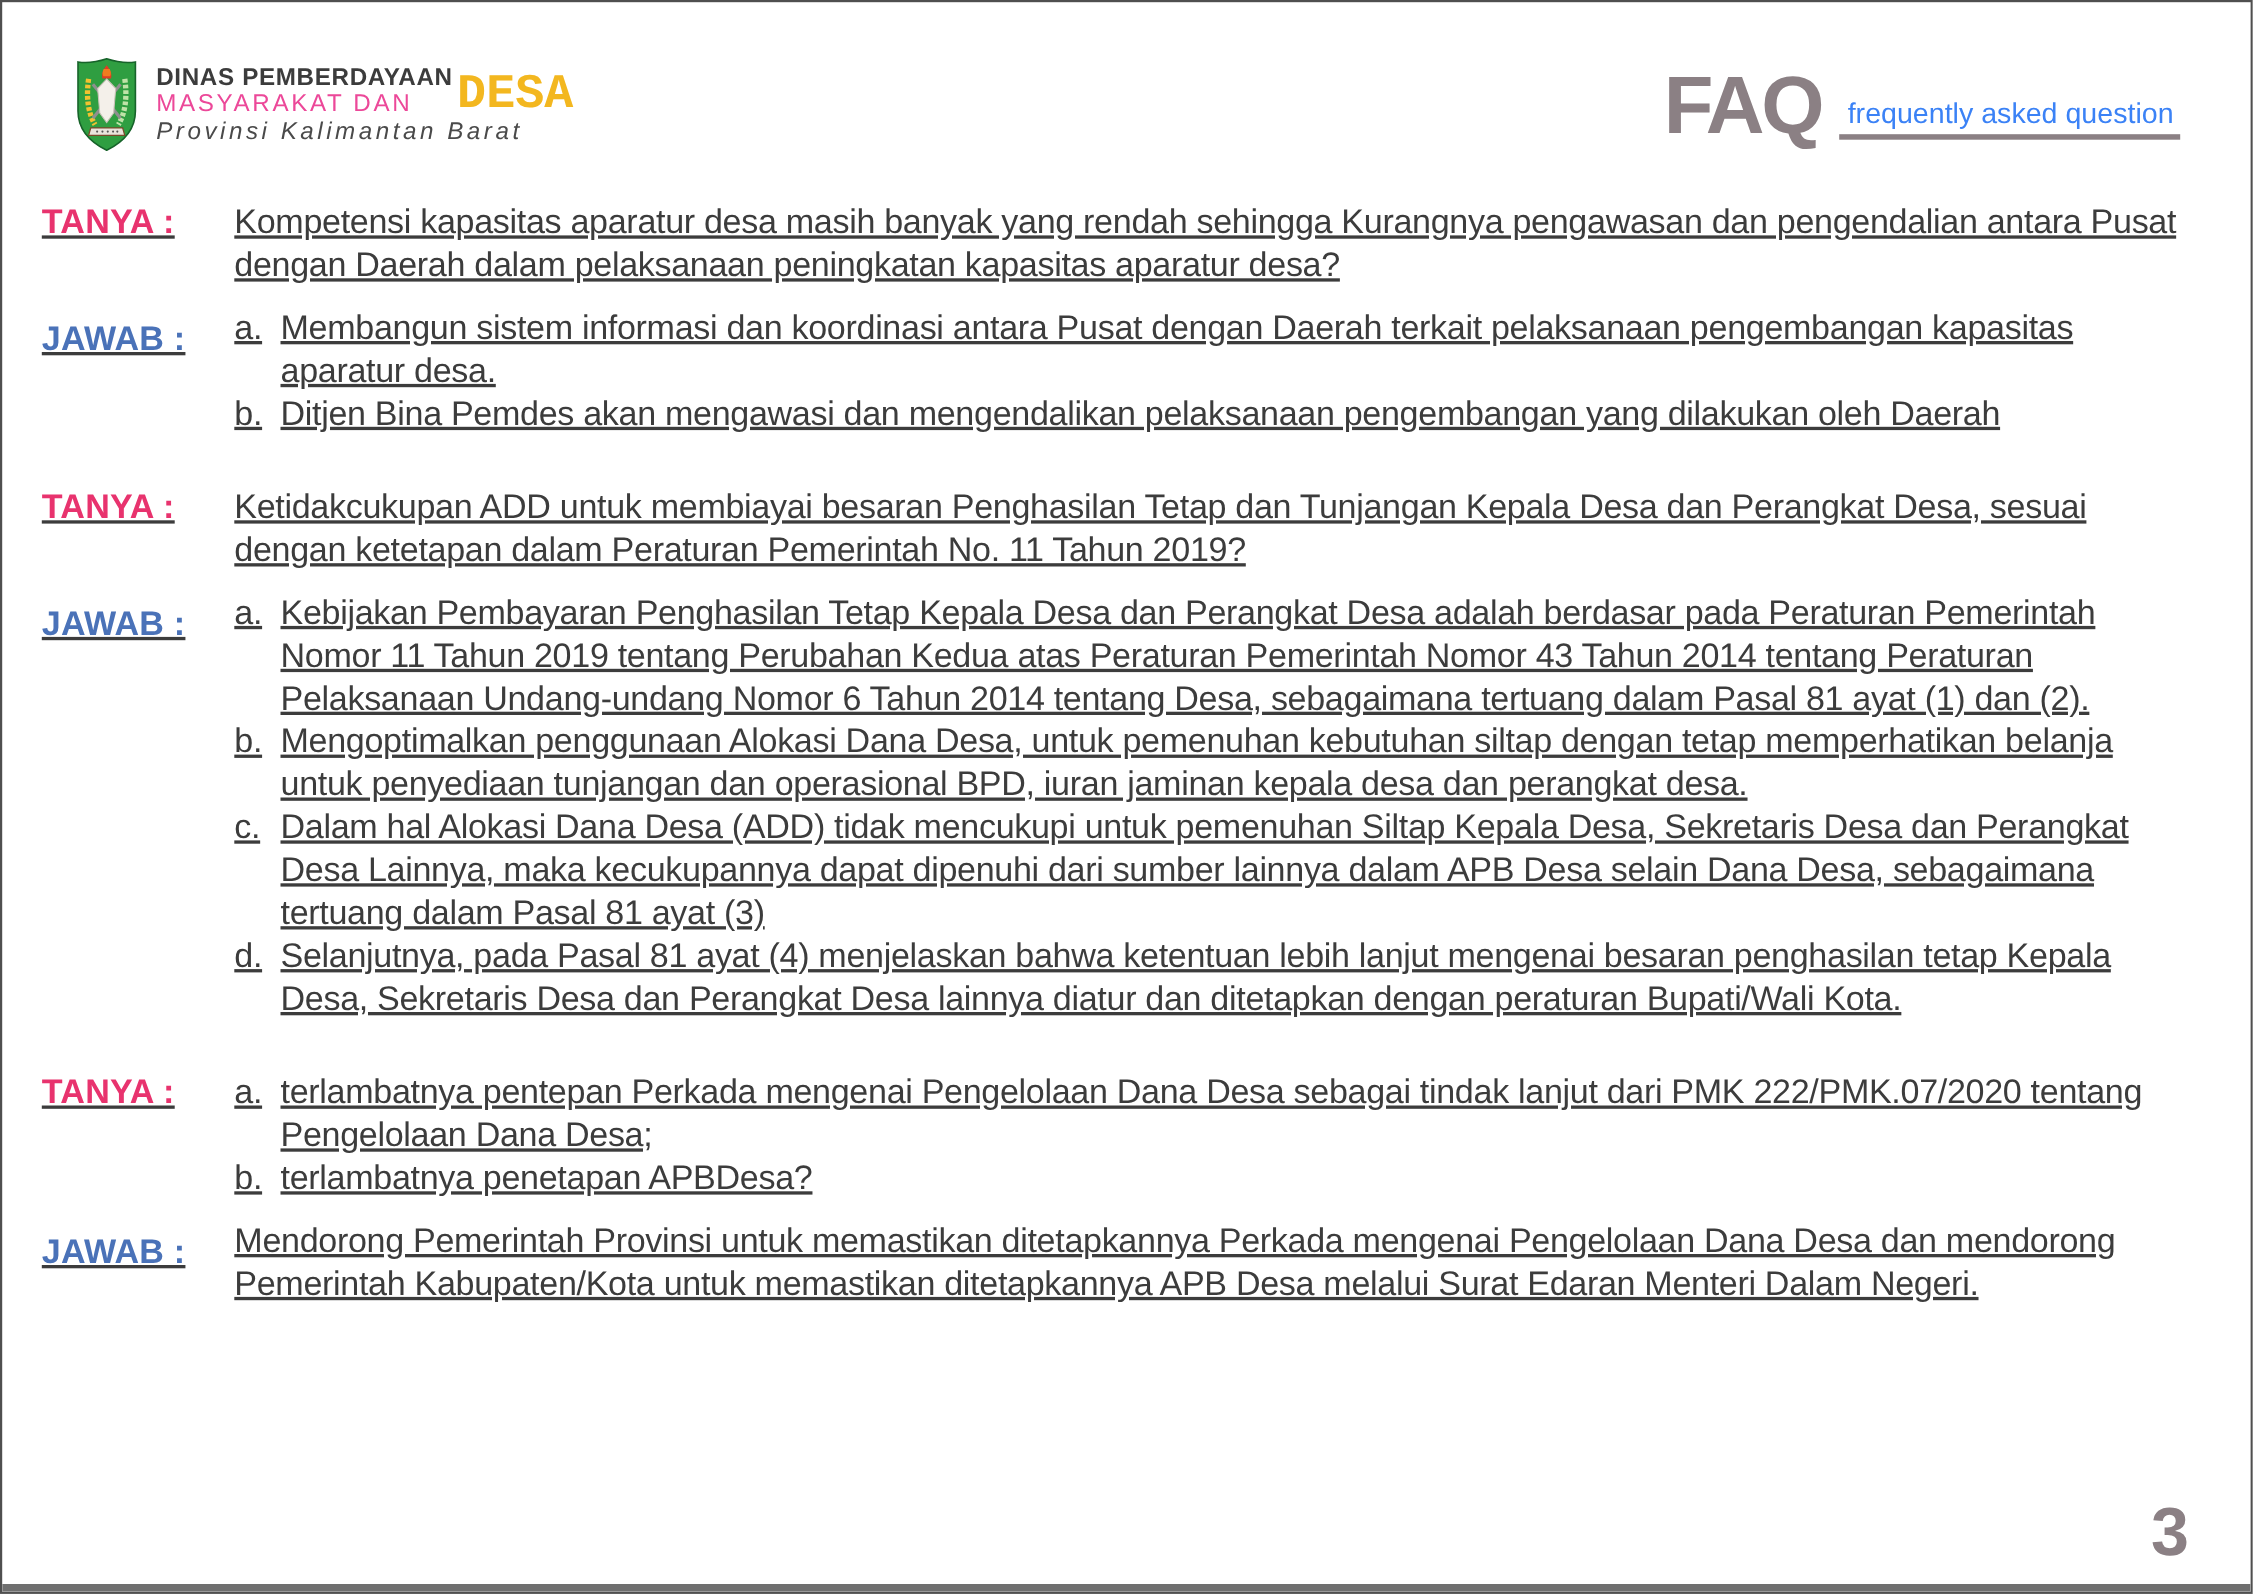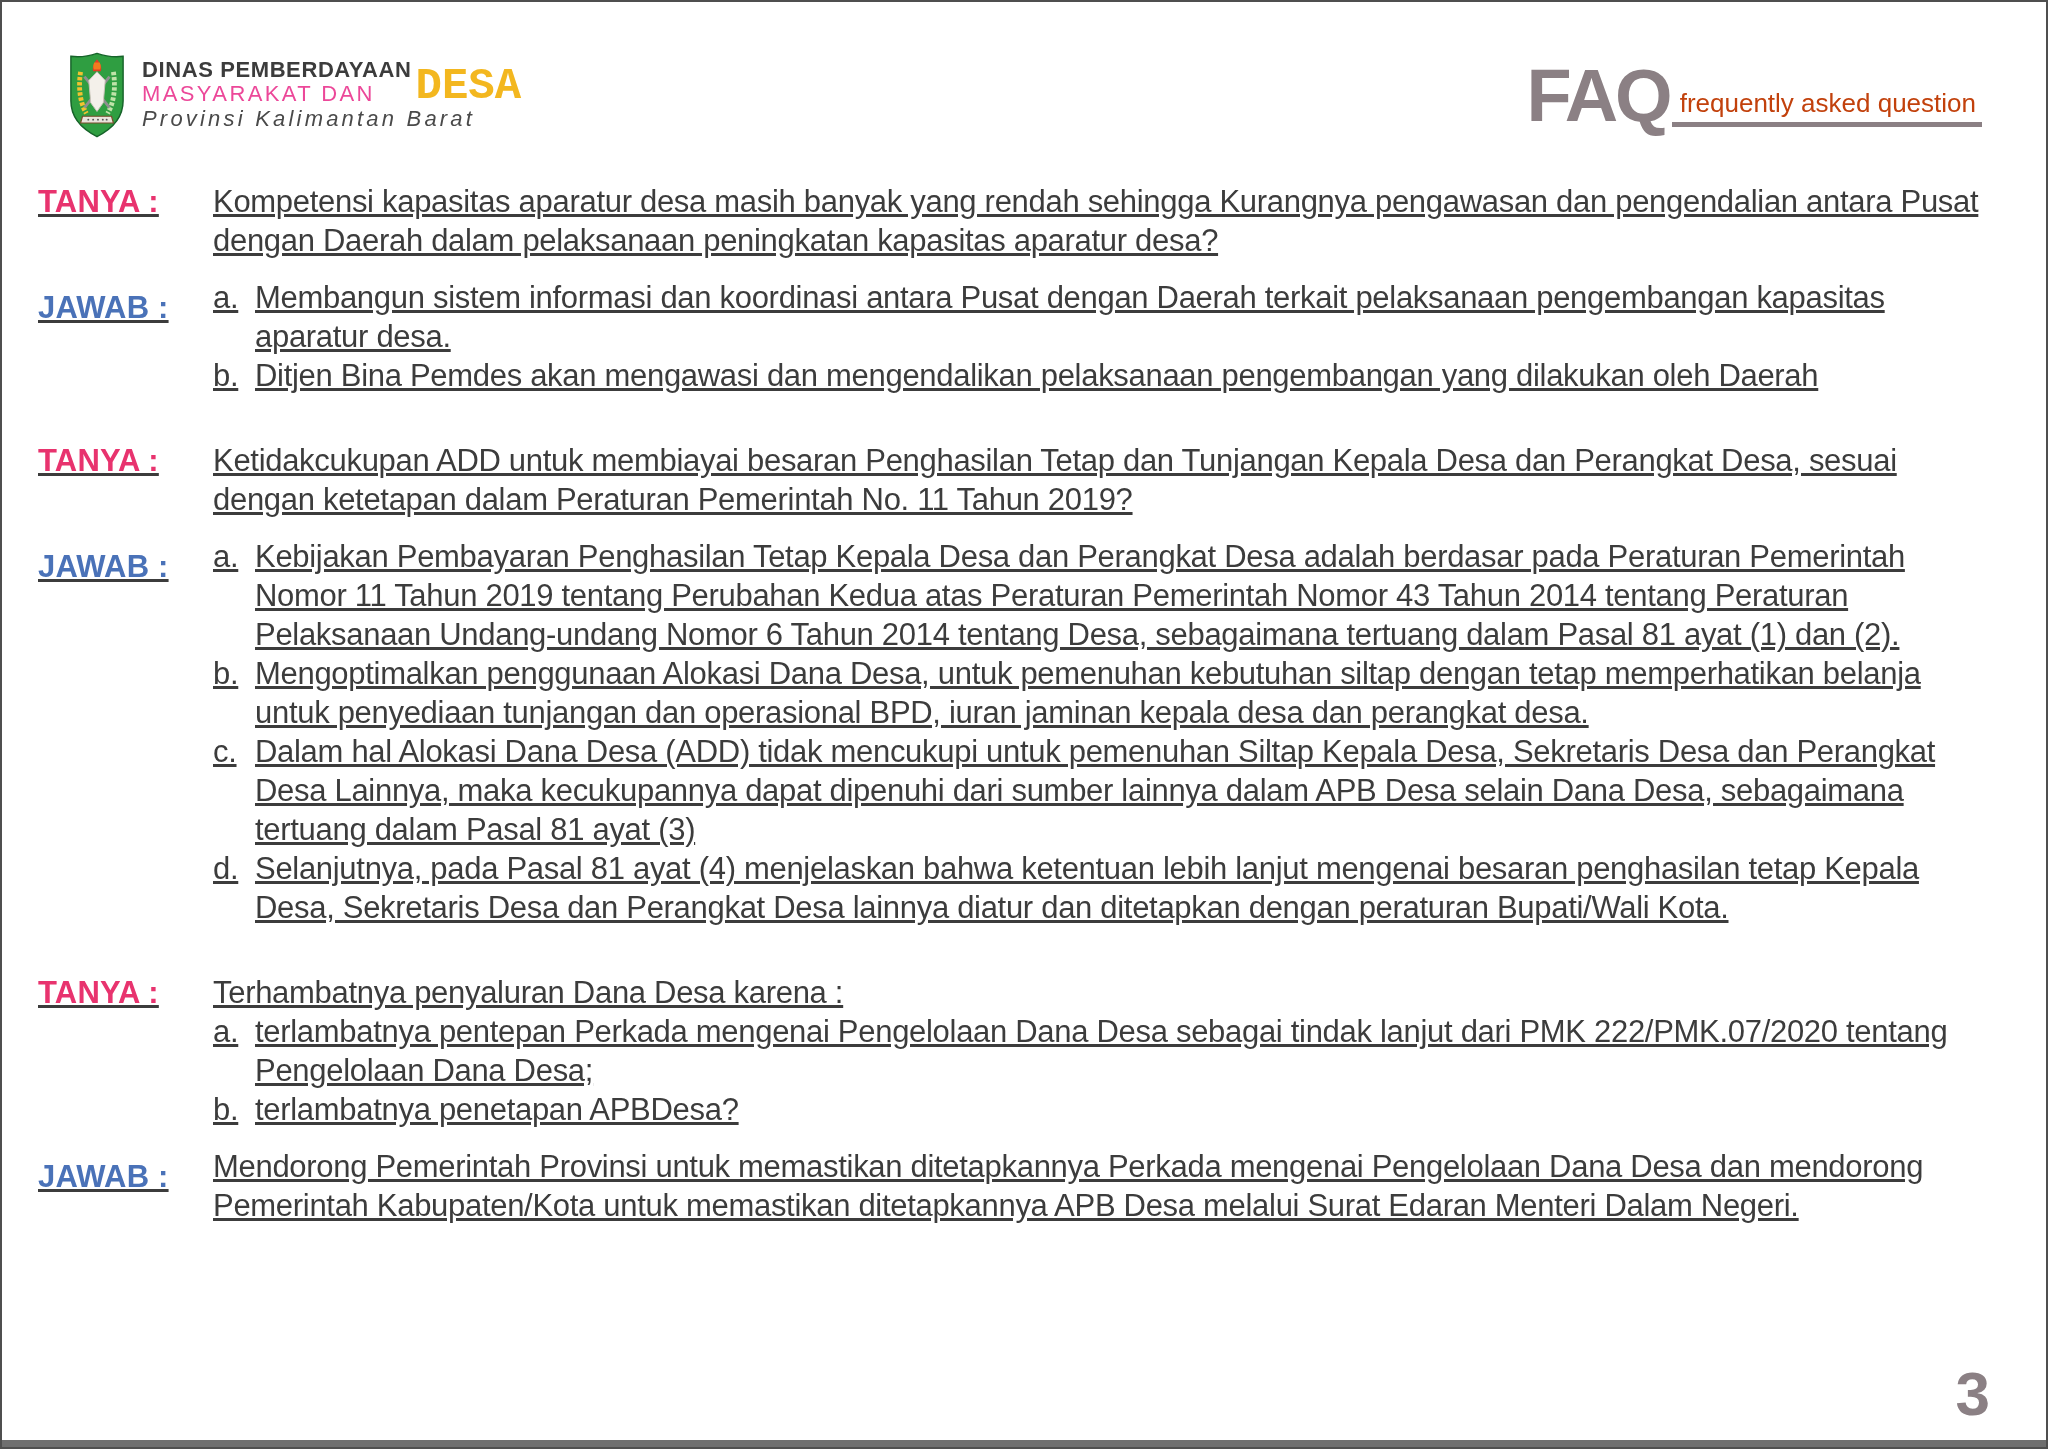--- a/index.html
+++ b/index.html
@@ -31,23 +31,23 @@
   .org-l1 { font-size:22px; font-weight:bold; line-height:24px; letter-spacing:0.6px; color:#3c3c3c; }
   .org-l2 { font-size:22px; font-weight:normal; line-height:24px; letter-spacing:2.4px; color:#ec4899; }
   .org-accent { font-size:44px; font-weight:bold; line-height:40px; color:#f3b71f; letter-spacing:0px;font-family:Liberation Mono, monospace; }
   .org-l3 { font-size:22px; line-height:26px; letter-spacing:3.2px; color:#4a4a4a;font-style:italic; }
   .faq-block { display:flex; align-items:flex-end; padding-top:14px; }
   .faq-title {
     font-size:74px; font-weight:bold; color:#8b8084;
     line-height:0.82; letter-spacing:-3px;
   }
   .faq-sub {
-    font-size:26px; color:#c2410c; line-height:1.1;
+    font-size:26px; color:#3b82f6; line-height:1.1;
     border-bottom:5px solid #8b8084;
-    padding:0 6px 4px 8px; margin-left:2px;
+    padding:0 6px 4px 8px; margin-left:16px;
     min-width:238px;
   }
   
   .content { padding: 40px 63px 0 36px; text-decoration: underline; }
   .qa-block { margin-bottom: 46px; }
   .row { display:flex; }
   .row.q-row { margin-bottom: 18px; }
   .row-label {
     width:175px; flex:none;
     font-size:31px; font-weight:bold; line-height:39px;
@@ -156,21 +156,20 @@
             <span class="item-text">Selanjutnya, pada Pasal 81 ayat (4) menjelaskan bahwa ketentuan lebih lanjut mengenai besaran penghasilan tetap Kepala Desa, Sekretaris Desa dan Perangkat Desa lainnya diatur dan ditetapkan dengan peraturan Bupati/Wali Kota.</span>
           </div>
         </div>
       </div>
     </div>
 
     <div class="qa-block">
       <div class="row q-row">
         <span class="row-label q">TANYA :</span>
         <div class="row-body">
-          <div>Terhambatnya penyaluran Dana Desa karena :</div>
           <div class="item">
             <span class="item-marker">a.</span>
             <span class="item-text">terlambatnya pentepan Perkada mengenai Pengelolaan Dana Desa sebagai tindak lanjut dari PMK 222/PMK.07/2020 tentang Pengelolaan Dana Desa;</span>
           </div>
           <div class="item">
             <span class="item-marker">b.</span>
             <span class="item-text">terlambatnya penetapan APBDesa?</span>
           </div>
         </div>
       </div>

